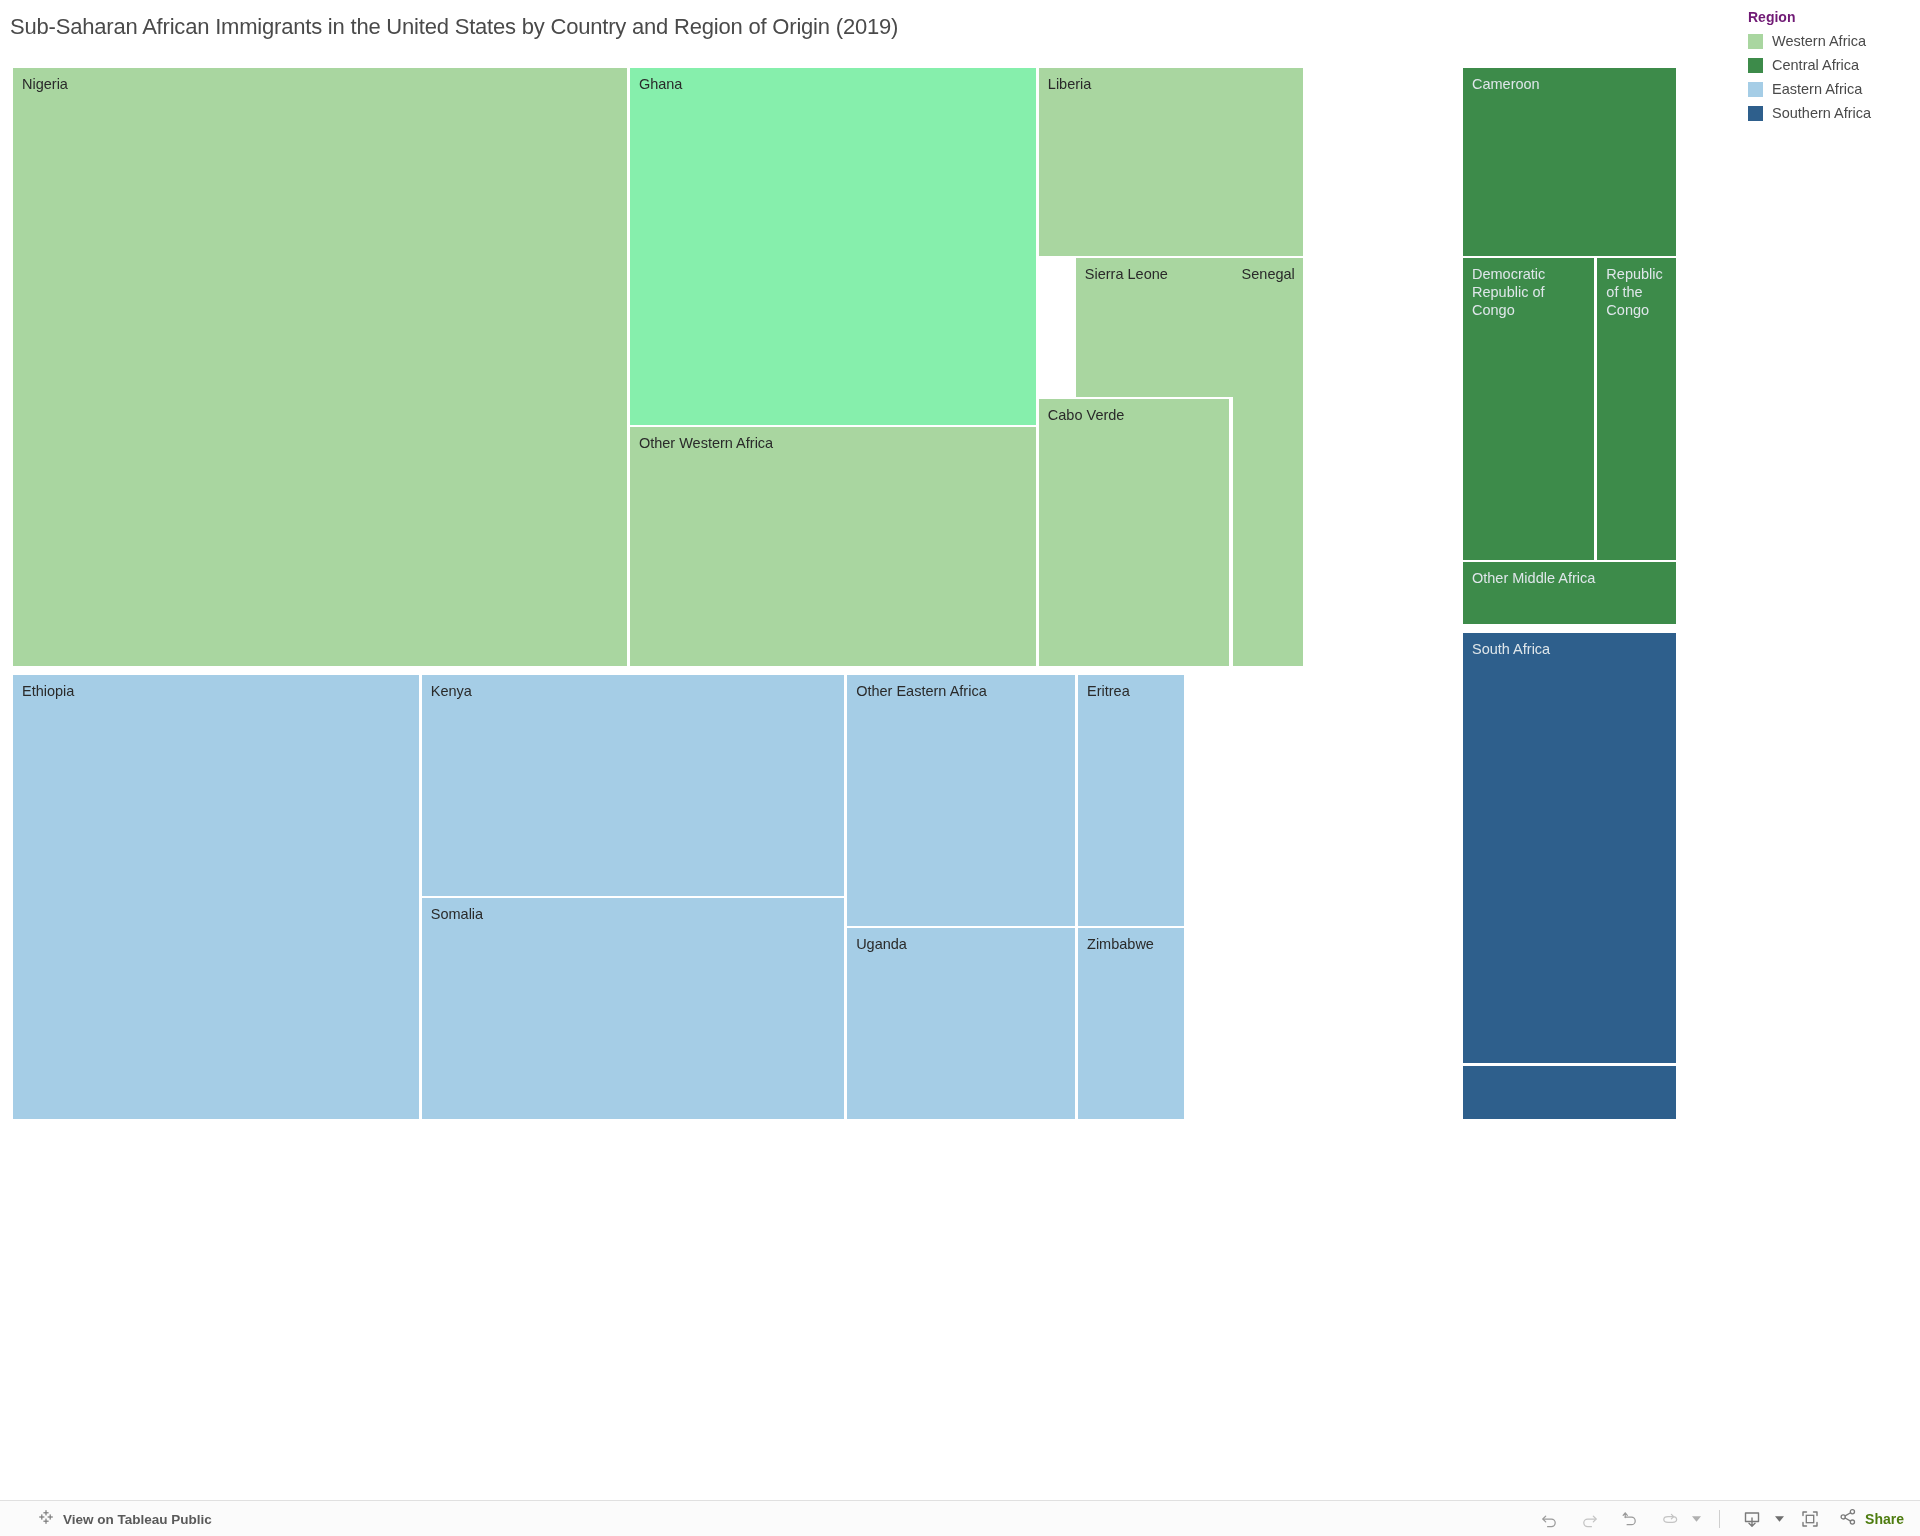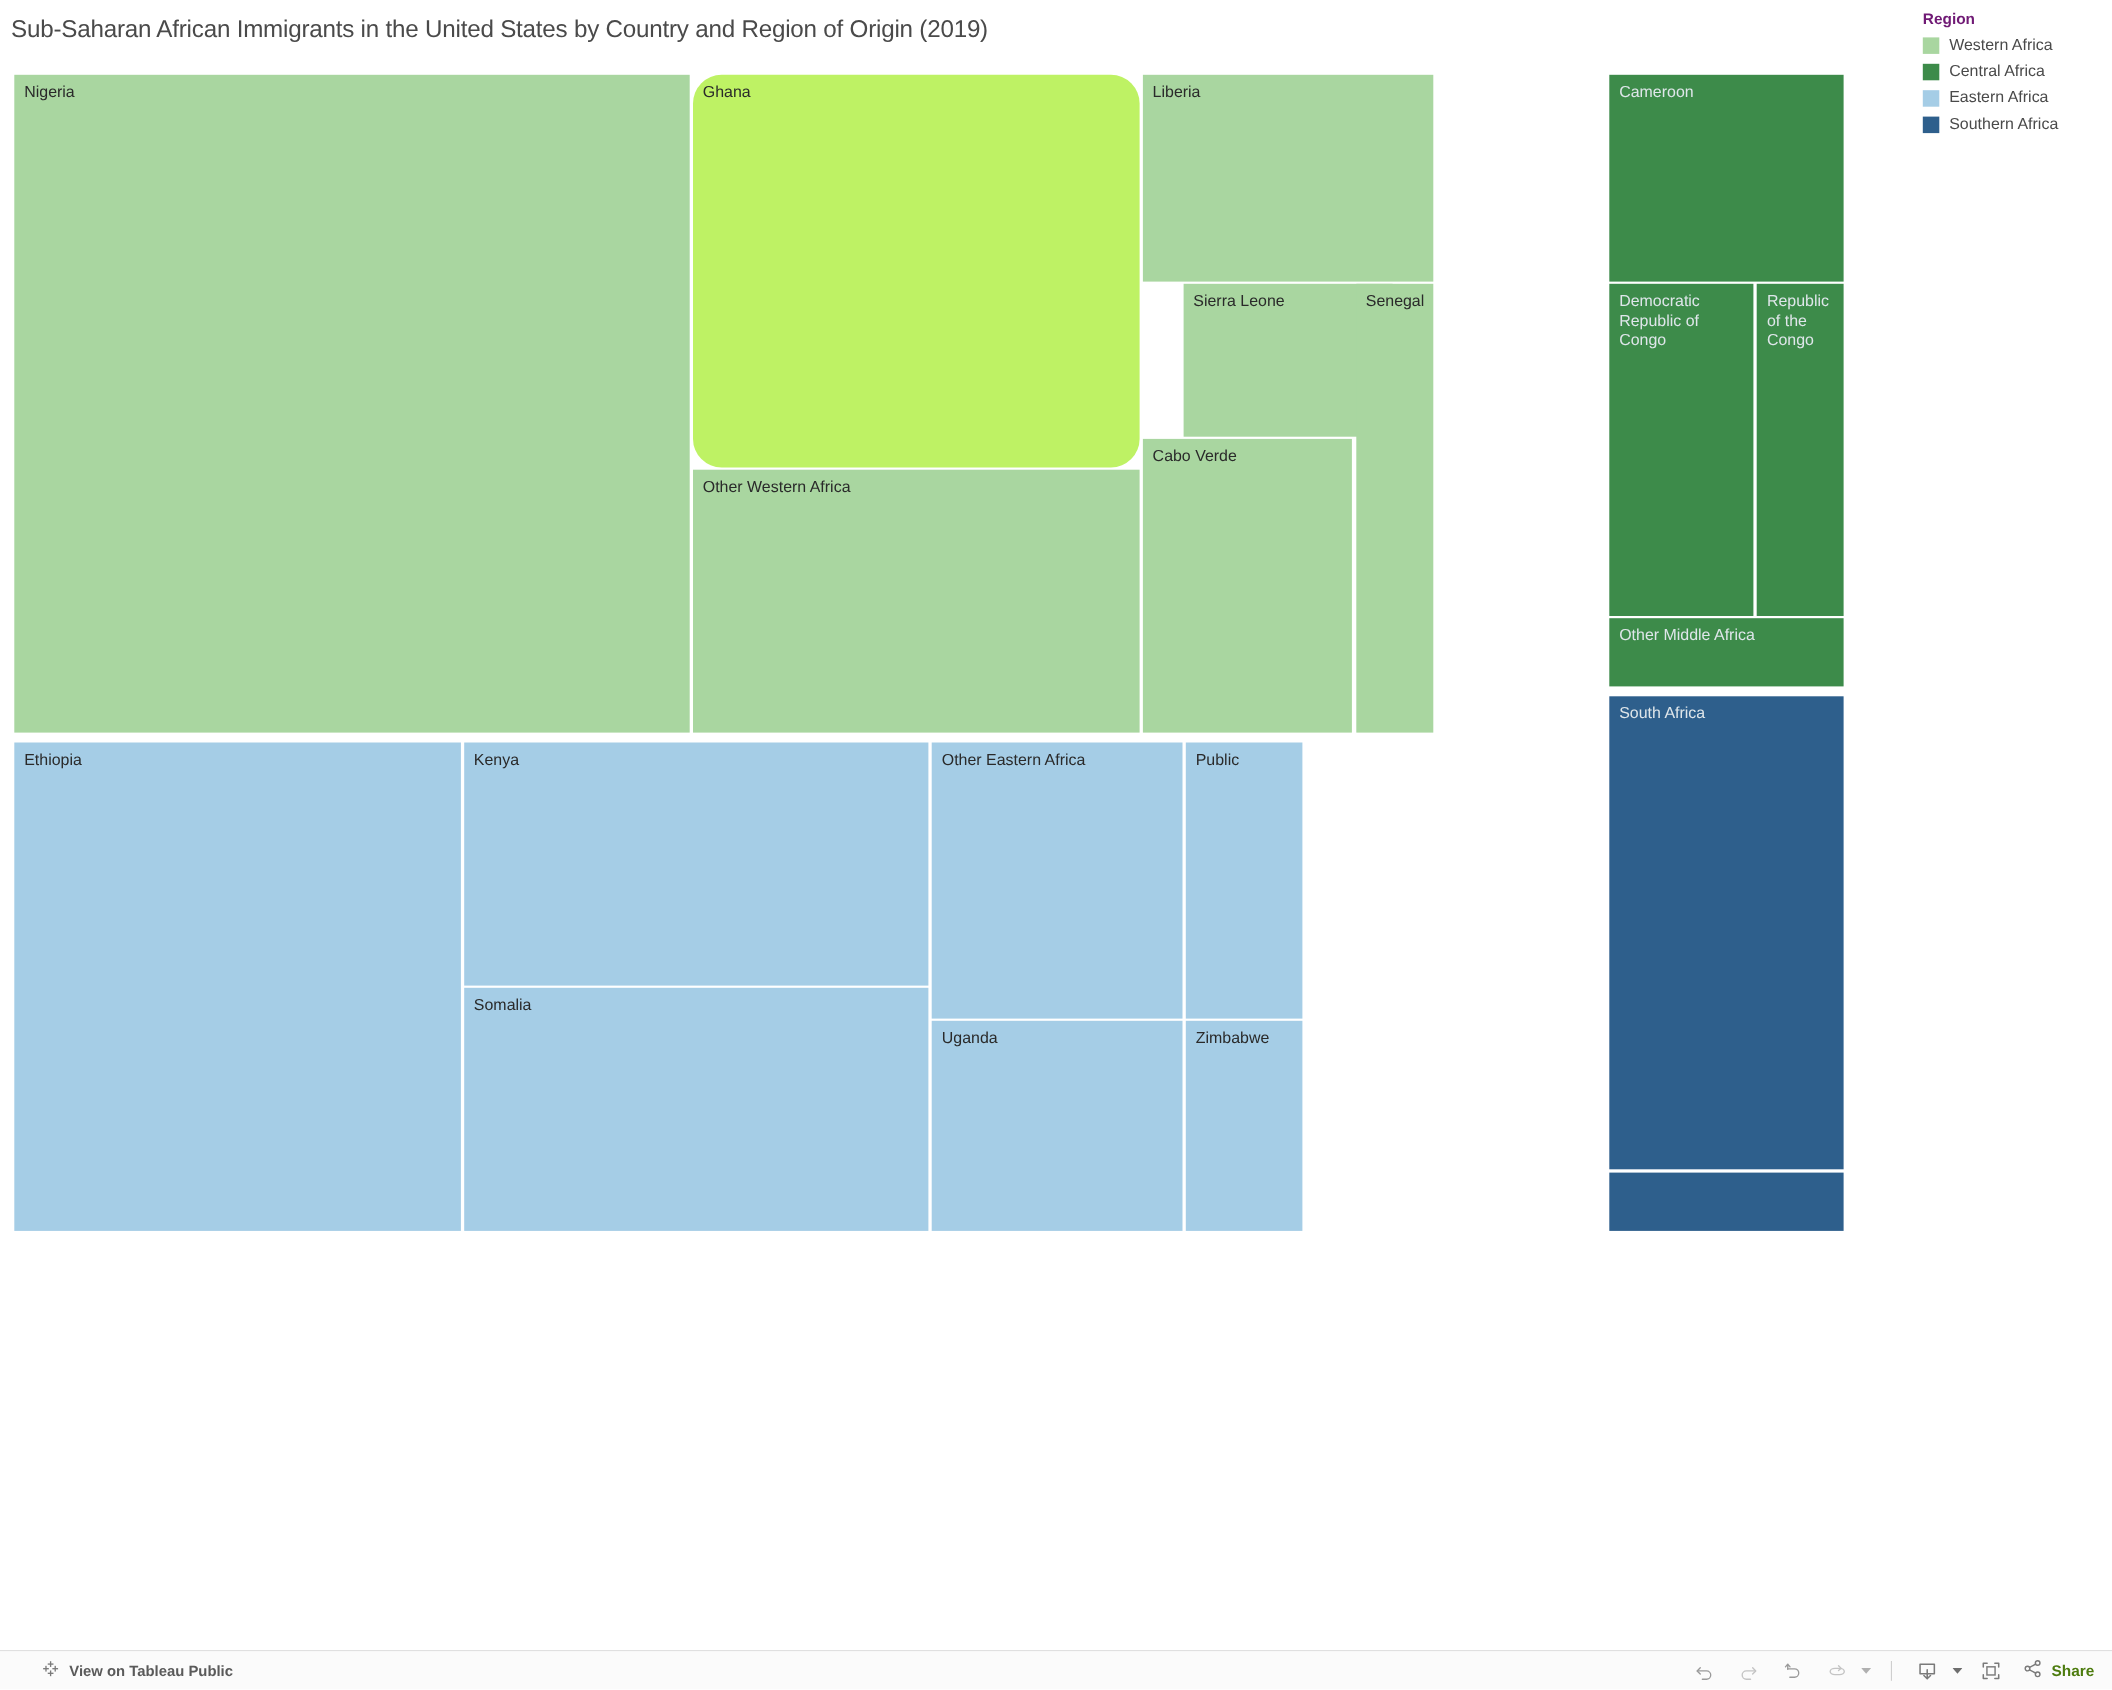--- a/index.html
+++ b/index.html
@@ -190,21 +190,21 @@
           <span class="legend-swatch" style="background: rgb(46, 95, 140);"></span>
           <span class="legend-label">Southern Africa</span>
         </div>
       </div>
   </div>
 
   <div id="treemap">
       <div class="tile" style="left: 0%; top: 0%; width: 35.54%; height: 56.9%; background: rgb(169, 214, 160);">
         <div class="tile-label lbl-dark">Nigeria</div>
       </div>
-      <div class="tile" style="left: 35.72%; top: 0%; width: 23.51%; height: 33.97%; background: #bef264; border-radius: 26px;">
+      <div class="tile" style="left: 35.72%; top: 0%; width: 23.51%; height: 33.97%; background: #86efac;">
         <div class="tile-label lbl-dark">Ghana</div>
       </div>
       <div class="tile" style="left: 35.72%; top: 34.16%; width: 23.51%; height: 22.74%; background: rgb(169, 214, 160);">
         <div class="tile-label lbl-dark">Other Western Africa</div>
       </div>
       <div class="tile" style="left: 59.4%; top: 0%; width: 15.29%; height: 17.91%; background: rgb(169, 214, 160);">
         <div class="tile-label lbl-dark">Liberia</div>
       </div>
       <div class="tile" style="left: 59.4%; top: 18.1%; width: 11.04%; height: 13.25%; background: rgb(169, 214, 160); margin-left: 37px;">
         <div class="tile-label lbl-dark">Sierra Leone</div>
@@ -233,21 +233,21 @@
       <div class="tile" style="left: 23.67%; top: 57.8%; width: 24.44%; height: 21%; background: rgb(165, 205, 230);">
         <div class="tile-label lbl-dark">Kenya</div>
       </div>
       <div class="tile" style="left: 23.67%; top: 78.99%; width: 24.44%; height: 21.01%; background: rgb(165, 205, 230);">
         <div class="tile-label lbl-dark">Somalia</div>
       </div>
       <div class="tile" style="left: 48.3%; top: 57.8%; width: 13.19%; height: 23.85%; background: rgb(165, 205, 230); padding-left: 17px;">
         <div class="tile-label lbl-dark">Other Eastern Africa</div>
       </div>
       <div class="tile" style="left: 61.67%; top: 57.8%; width: 6.15%; height: 23.85%; background: rgb(165, 205, 230);">
-        <div class="tile-label lbl-dark">Public</div>
+        <div class="tile-label lbl-dark">Eritrea</div>
       </div>
       <div class="tile" style="left: 48.3%; top: 81.84%; width: 13.19%; height: 18.16%; background: rgb(165, 205, 230);">
         <div class="tile-label lbl-dark">Uganda</div>
       </div>
       <div class="tile" style="left: 61.67%; top: 81.84%; width: 6.15%; height: 18.16%; background: rgb(165, 205, 230);">
         <div class="tile-label lbl-dark">Zimbabwe</div>
       </div>
       <div class="tile" style="left: 83.96%; top: 53.8%; width: 12.33%; height: 40.9%; background: rgb(46, 95, 140);">
         <div class="tile-label lbl-light">South Africa</div>
       </div>

